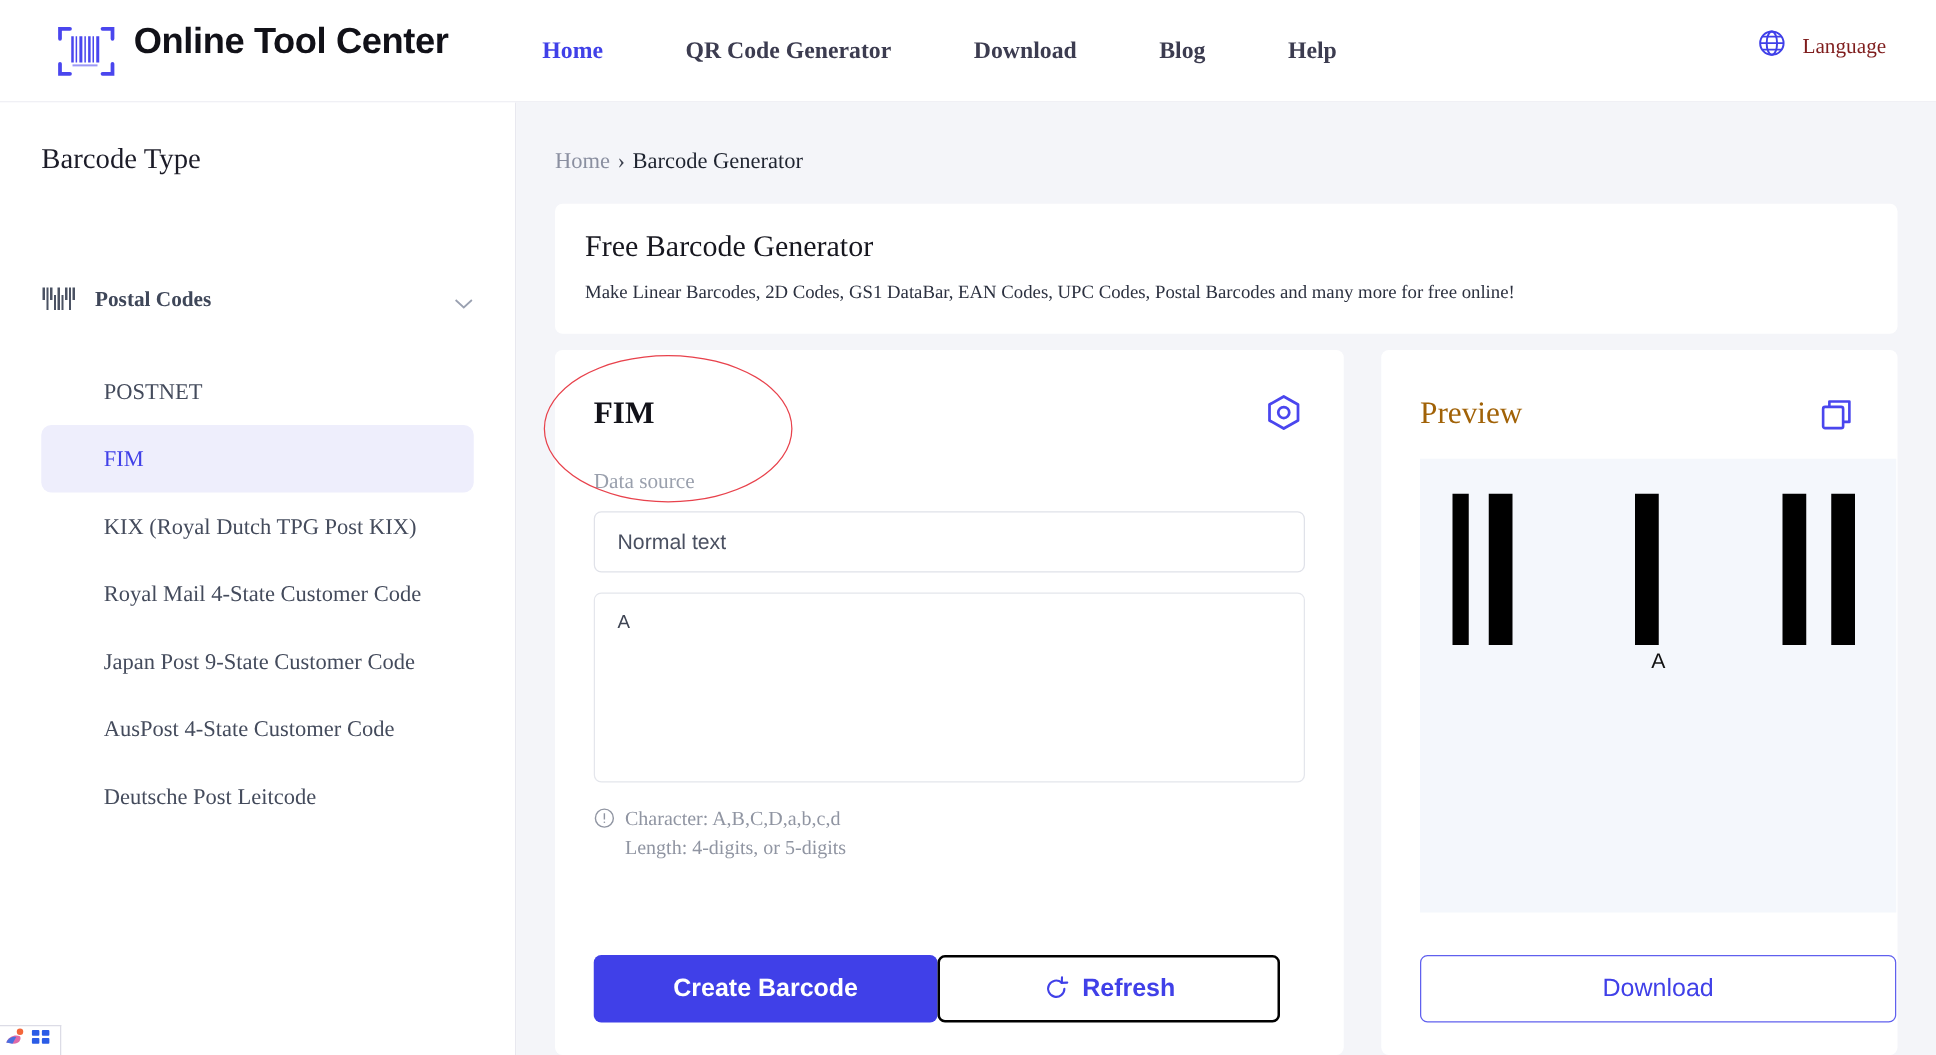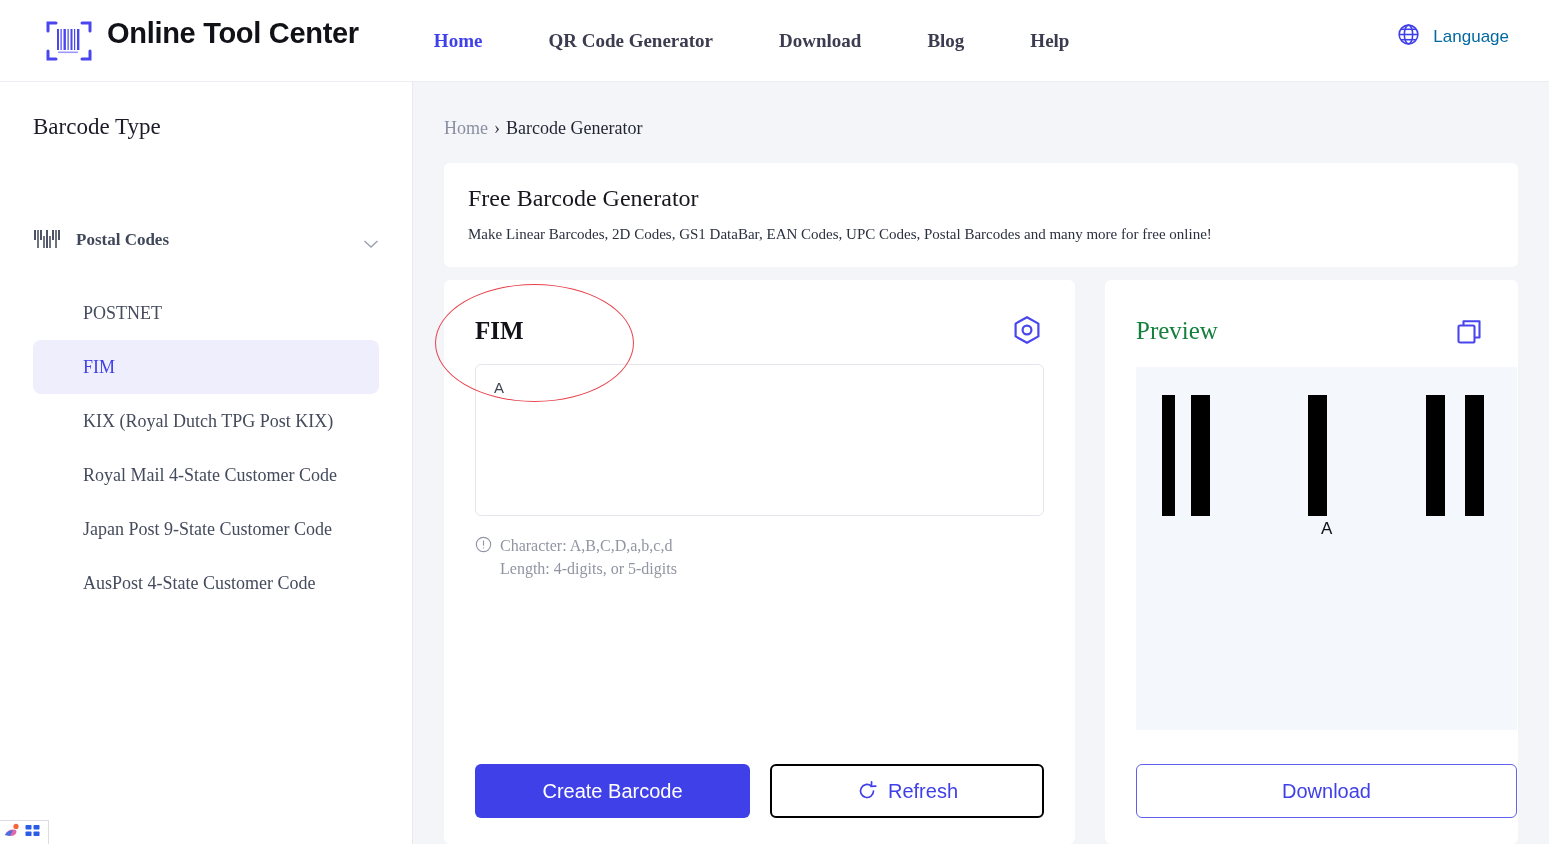--- a/index.html
+++ b/index.html
@@ -41,23 +41,23 @@
     cursor: pointer;
     white-space: nowrap;
   }
   .nav-item.active { color: #4040e8; }
   .lang {
     position: absolute; right: 40px; top: 22px;
     display: flex; align-items: center; cursor: pointer;
   }
   .lang-label {
     margin-left: 12px;
-    font-family: Liberation Sans, sans-serif;
+    font-family: Liberation Serif, serif;
     font-size: 17px;
-    color: #0369a1;
+    color: #7f1d1d;
   }
 
   
   .sidebar {
     position: absolute; left: 0; top: 82px; width: 413px; height: 762px;
     background: #ffffff;
     border-right: 1px solid #e8e8ef;
     overflow: hidden;
   }
   .sidebar-title {
@@ -154,21 +154,21 @@
   }
   .card-title-bold {
     font-family: "Liberation Serif", serif;
     font-weight: bold;
     font-size: 25px;
     color: #121219;
   }
   .card-title-plain {
     font-family: "Liberation Serif", serif;
     font-size: 25px;
-    color: #15803d;
+    color: #a16207;
   }
   .field-label {
     margin-top: 27px;
     font-size: 17px;
     color: #9aa0ad;
   }
   .select-box {
     margin-top: 14px;
     width: 569px; height: 49px;
     border: 1px solid #e0e2e9;
@@ -197,21 +197,21 @@
     margin-top: 18px;
     display: flex;
     font-size: 16px;
     color: #9095a2;
   }
   .hint-icon { margin-right: 8px; margin-top: 2px; }
   .hint-lines { line-height: 1.45; }
 
   .btn-row {
     position: absolute; left: 31px; bottom: 26px;
-    display: flex; gap: 20px;
+    display: flex;  font-weight: bold;
   }
   .btn {
     height: 54px;
     border-radius: 6px;
     display: flex; align-items: center; justify-content: center;
     font-family: "Liberation Sans", sans-serif;
     font-size: 20px;
     cursor: pointer;
   }
   .btn-primary {
@@ -357,20 +357,21 @@
     </div>
 
     <div style="height:26px"></div>
 
     <div class="sub-item">POSTNET</div>
     <div class="sub-item active">FIM</div>
     <div class="sub-item">KIX (Royal Dutch TPG Post KIX)</div>
     <div class="sub-item">Royal Mail 4-State Customer Code</div>
     <div class="sub-item">Japan Post 9-State Customer Code</div>
     <div class="sub-item">AusPost 4-State Customer Code</div>
+    <div class="sub-item">Deutsche Post Leitcode</div>
   </div>
 
   <div class="main">
 
     <div class="breadcrumb">
       <span class="crumb-home">Home</span>
       <span class="crumb-sep">›</span>
       <span class="crumb-cur">Barcode Generator</span>
     </div>
 
@@ -385,21 +386,25 @@
         <div class="card-head">
           <div class="card-title-bold">FIM</div>
           <div style="cursor:pointer;display:flex;">
             <svg width="34" height="34" viewBox="0 0 34 34" fill="none" stroke="#4a46ee" stroke-width="2.2">
               <path d="M17 3.2 L28.4 9.6 V22.4 L17 28.8 L5.6 22.4 V9.6 Z" stroke-linejoin="round"></path>
               <circle cx="17" cy="16" r="4.4"></circle>
             </svg>
           </div>
         </div>
 
-
+        <div class="field-label">Data source</div>
+
+        <div class="select-box">
+          <span>Normal text</span>
+        </div>
 
         <div class="textarea-box">
           <span>A</span>
         </div>
 
         <div class="hint">
           <span class="hint-icon">
             <svg width="17" height="17" viewBox="0 0 18 18" fill="none" stroke="#9095a2" stroke-width="1.2">
               <circle cx="9" cy="9" r="7.6"></circle>
               <line x1="9" y1="4.8" x2="9" y2="10.2"></line>

